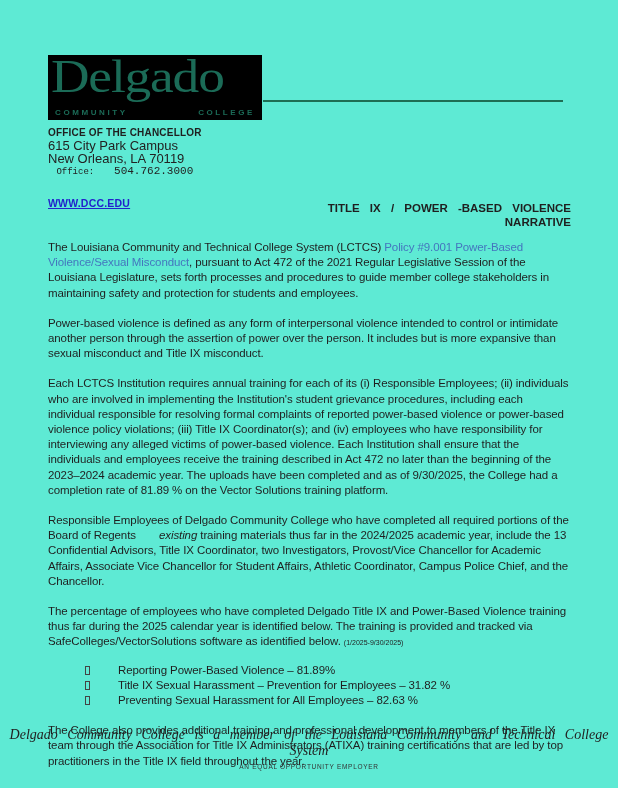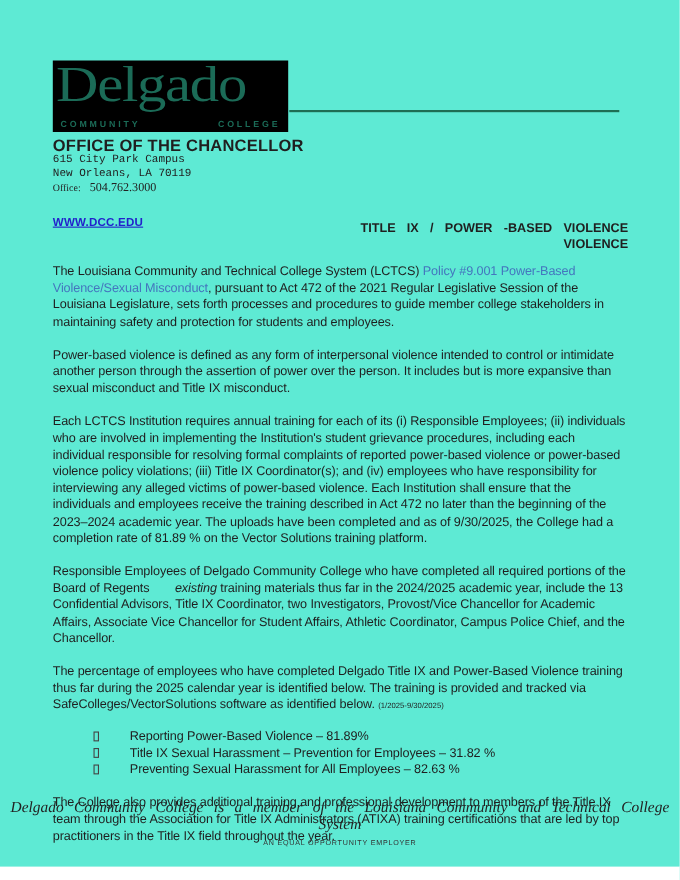--- a/index.html
+++ b/index.html
@@ -38,23 +38,23 @@
     align-items:center;
   }
   .header-rule {
     position:absolute; left:263px; top:100px;
     width:300px; height:2px;
     background:#1E6E54;
   }
 
   
   .contact { position:absolute; left:48px; top:126px; }
-  .office-line { font-size:15px; font-weight:bold; letter-spacing:0.2px; line-height:13px; }
-  .addr-line { font-family:Liberation Mono, monospace; font-size:10px; line-height:13px; color:#222; }
-  .phone-line { font-family:Liberation Serif, serif; font-size:11px; line-height:13px; color:#222; }
+  .office-line { font-size:10px; font-weight:bold; letter-spacing:0.2px; line-height:13px; }
+  .addr-line { font-family:Liberation Sans, sans-serif; font-size:13px; line-height:13px; color:#222; }
+  .phone-line { font-family:Liberation Mono, monospace; font-size:11px; line-height:13px; color:#222;text-align:center; }
   .phone-label { font-size:9px; }
   .website-link {
     display:inline-block; margin-top:18px;
     color:#2222CC; font-weight:bold; font-size:10.5px;
     text-decoration:underline; letter-spacing:0.2px;
     cursor:pointer;
   }
 
   
   .doc-body { position:absolute; left:48px; top:201px; width:523px; }
@@ -99,21 +99,21 @@
     <div class="office-line">OFFICE OF THE CHANCELLOR</div>
     <div class="addr-line">615 City Park Campus</div>
     <div class="addr-line">New Orleans, LA 70119</div>
     <div class="phone-line"><span class="phone-label">Office:</span>&nbsp;&nbsp; <span>504.762.3000</span></div>
     <a class="website-link">WWW.DCC.EDU</a>
   </div>
 
   <div class="doc-body">
     <div class="doc-title">
       <div class="t1">TITLE IX / POWER -BASED VIOLENCE</div>
-      <div class="t2">VIOLENCE</div>
+      <div class="t2">NARRATIVE</div>
     </div>
 
     <p><span>The Louisiana Community and Technical College System (LCTCS) </span><span class="policy-link">Policy #9.001 Power-Based Violence/Sexual Misconduct</span><span>, pursuant to Act 472 of the 2021 Regular Legislative Session of the Louisiana Legislature, sets forth processes and procedures to guide member college stakeholders in maintaining safety and protection for students and employees.</span></p>
 
     <p>Power-based violence is defined as any form of interpersonal violence intended to control or intimidate another person through the assertion of power over the person. It includes but is more expansive than sexual misconduct and Title IX misconduct.</p>
 
     <p>Each LCTCS Institution requires annual training for each of its (i) Responsible Employees; (ii) individuals who are involved in implementing the Institution's student grievance procedures, including each individual responsible for resolving formal complaints of reported power-based violence or power-based violence policy violations; (iii) Title IX Coordinator(s); and (iv) employees who have responsibility for interviewing any alleged victims of power-based violence. Each Institution shall ensure that the individuals and employees receive the training described in Act 472 no later than the beginning of the 2023–2024 academic year. The uploads have been completed and as of 9/30/2025, the College had a completion rate of 81.89 % on the Vector Solutions training platform.</p>
 
     <p><span>Responsible Employees of Delgado Community College who have completed all required portions of the Board of Regents </span><span class="em">existing</span><span> training materials thus far in the 2024/2025 academic year, include the 13 Confidential Advisors, Title IX Coordinator, two Investigators, Provost/Vice Chancellor for Academic Affairs, Associate Vice Chancellor for Student Affairs, Athletic Coordinator, Campus Police Chief, and the Chancellor.</span></p>
 

